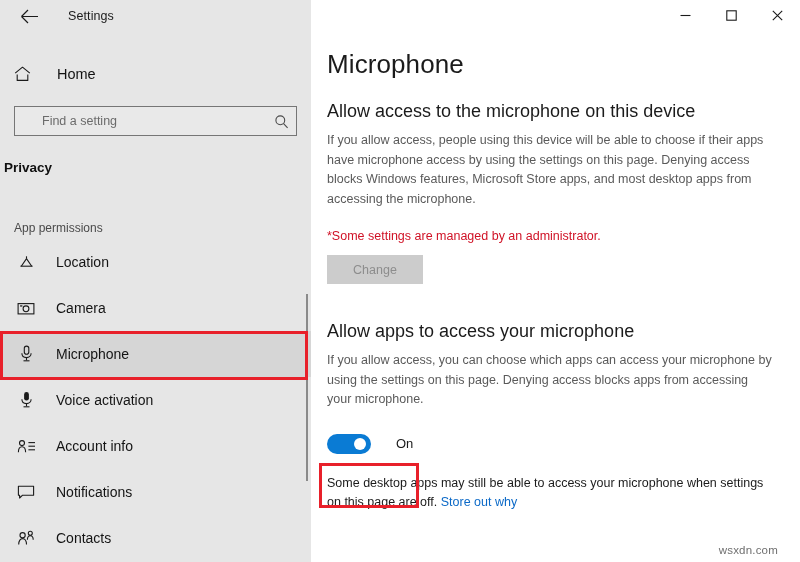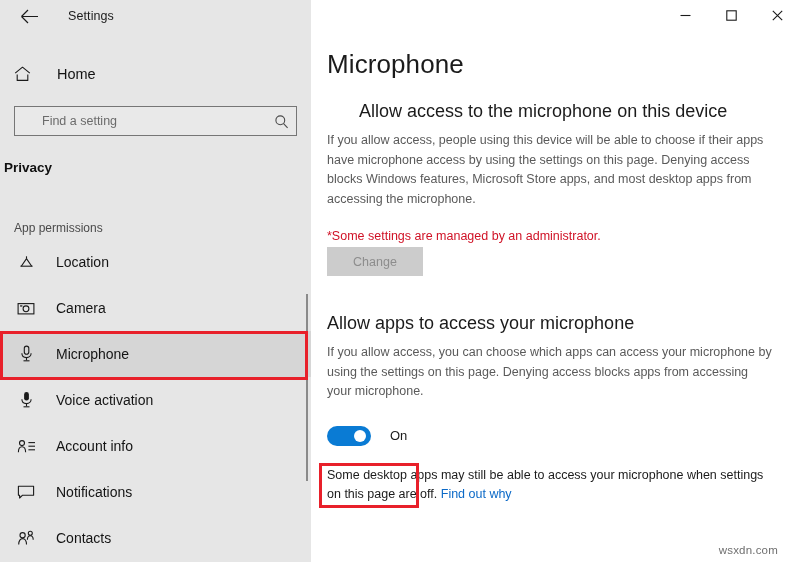--- a/index.html
+++ b/index.html
@@ -198,21 +198,20 @@
     color: #1b1b1b;
     margin-top: 17px;
     letter-spacing: .1px;
   }
 
   .h2 {
     font-size: 18px;
     font-weight: normal;
     color: #1b1b1b;
     margin-top: 21px;
-    margin-left: 32px;
   }
 
   .body-text {
     font-size: 12.5px;
     line-height: 19.5px;
     color: #5a5a5a;
     margin-top: 9px;
     max-width: 448px;
   }
 
@@ -222,21 +221,21 @@
     margin-top: 20px;
   }
 
   .status-line {
     font-size: 12.5px;
     color: #1b1b1b;
     margin-top: 7px;
   }
 
   .change-btn {
-    margin-top: 4px;
+    margin-top: 12px;
     width: 96px;
     height: 29px;
     background: #cccccc;
     border: 1px solid #cccccc;
     color: #8d8d8d;
     font-family: "Liberation Sans", sans-serif;
     font-size: 12.5px;
     cursor: default;
     display: flex;
     align-items: center;
@@ -273,21 +272,21 @@
     height: 12px;
     border-radius: 50%;
     background: #ffffff;
     top: 4px;
     right: 5px;
   }
 
   .toggle-label {
     font-size: 13px;
     color: #1b1b1b;
-    margin-left: 19px;
+    margin-left: 25px;
   }
 
   .footer-text {
     font-size: 12.5px;
     line-height: 19px;
     color: #1b1b1b;
     margin-top: 18px;
     max-width: 452px;
   }
 
@@ -478,20 +477,20 @@
     <div class="h2-2">Allow apps to access your microphone</div>
     <div class="body-text">If you allow access, you can choose which apps can access your microphone by using the settings on this page. Denying access blocks apps from accessing your microphone.</div>
 
     <div class="toggle-row">
       <div class="toggle">
         <div class="knob"></div>
       </div>
       <div class="toggle-label">On</div>
     </div>
 
-    <div class="footer-text"><span>Some desktop apps may still be able to access your microphone when settings on this page are off. </span><a class="link">Find out why</a></div>
+    <div class="footer-text"><span>Some desktop apps may still be able to access your microphone when settings on this page are off. </span><a class="link">Store out why</a></div>
 
     <div class="hl-toggle"></div>
 
     <div class="watermark">wsxdn.com</div>
   </div>
 
 </div>
 
 </body></html>

